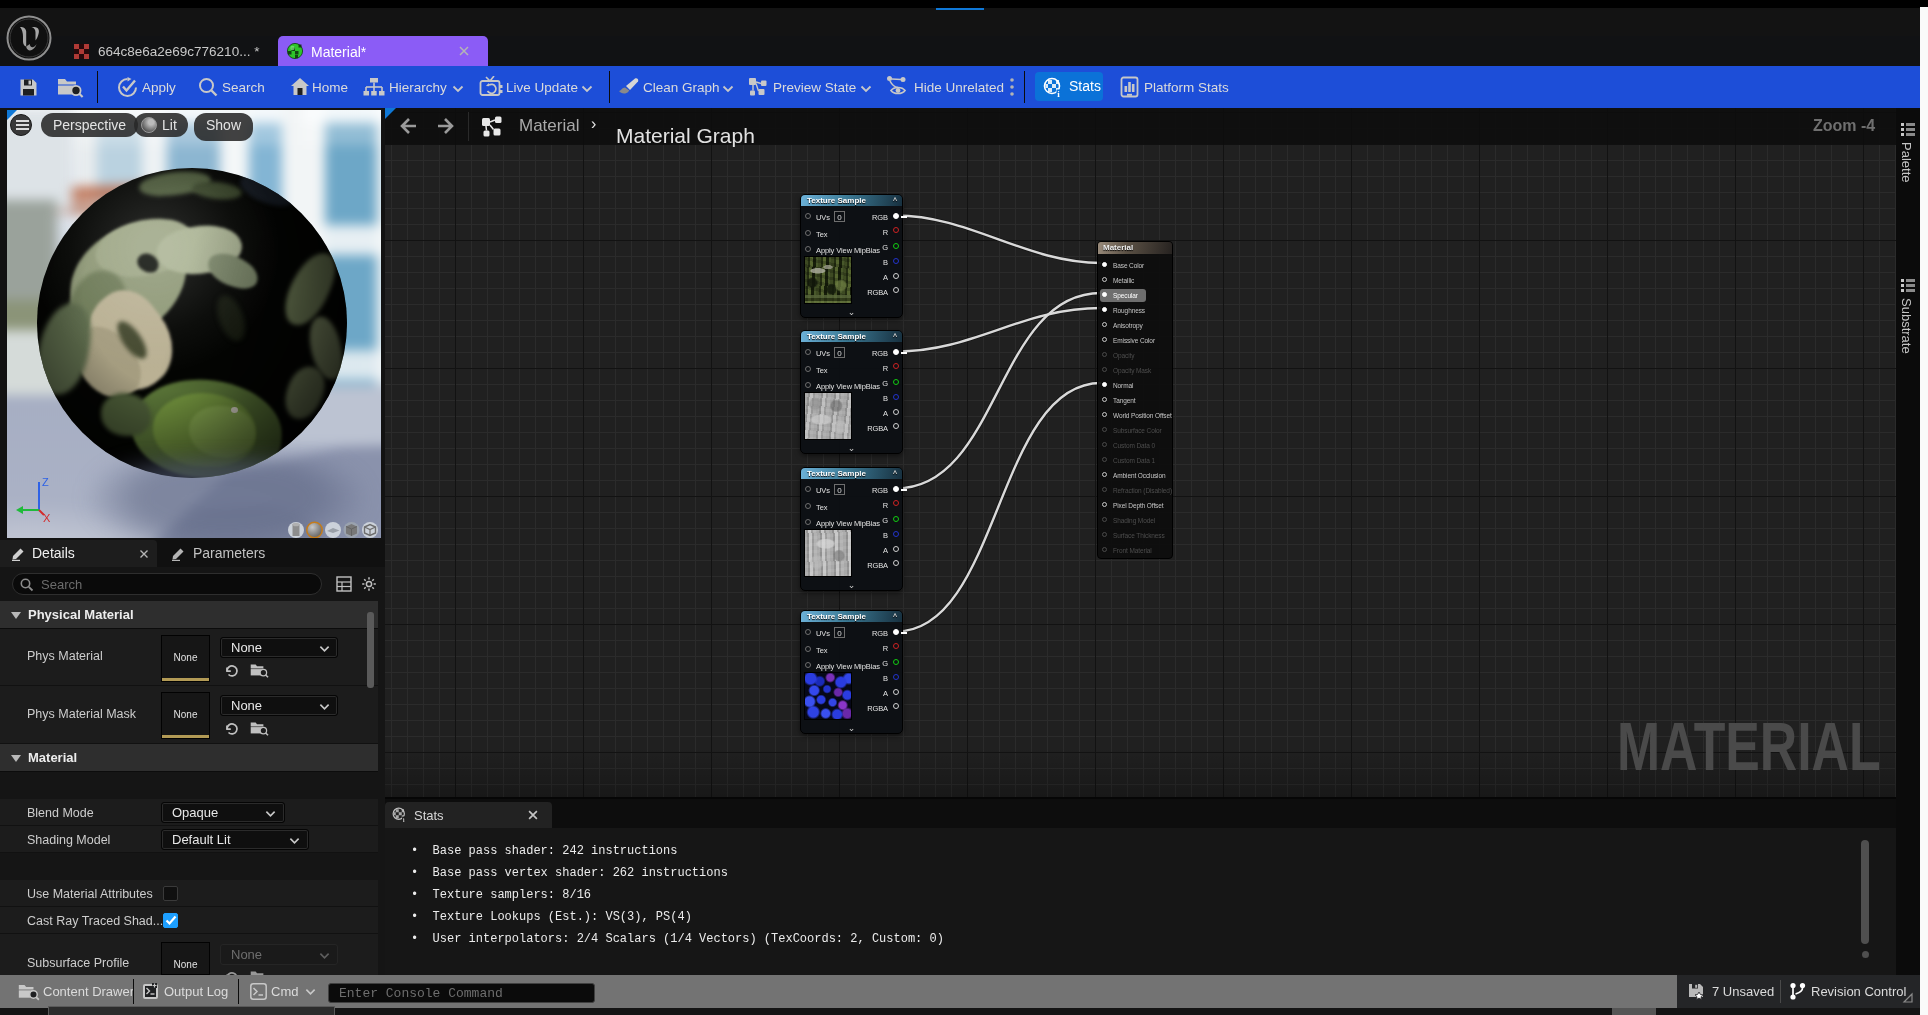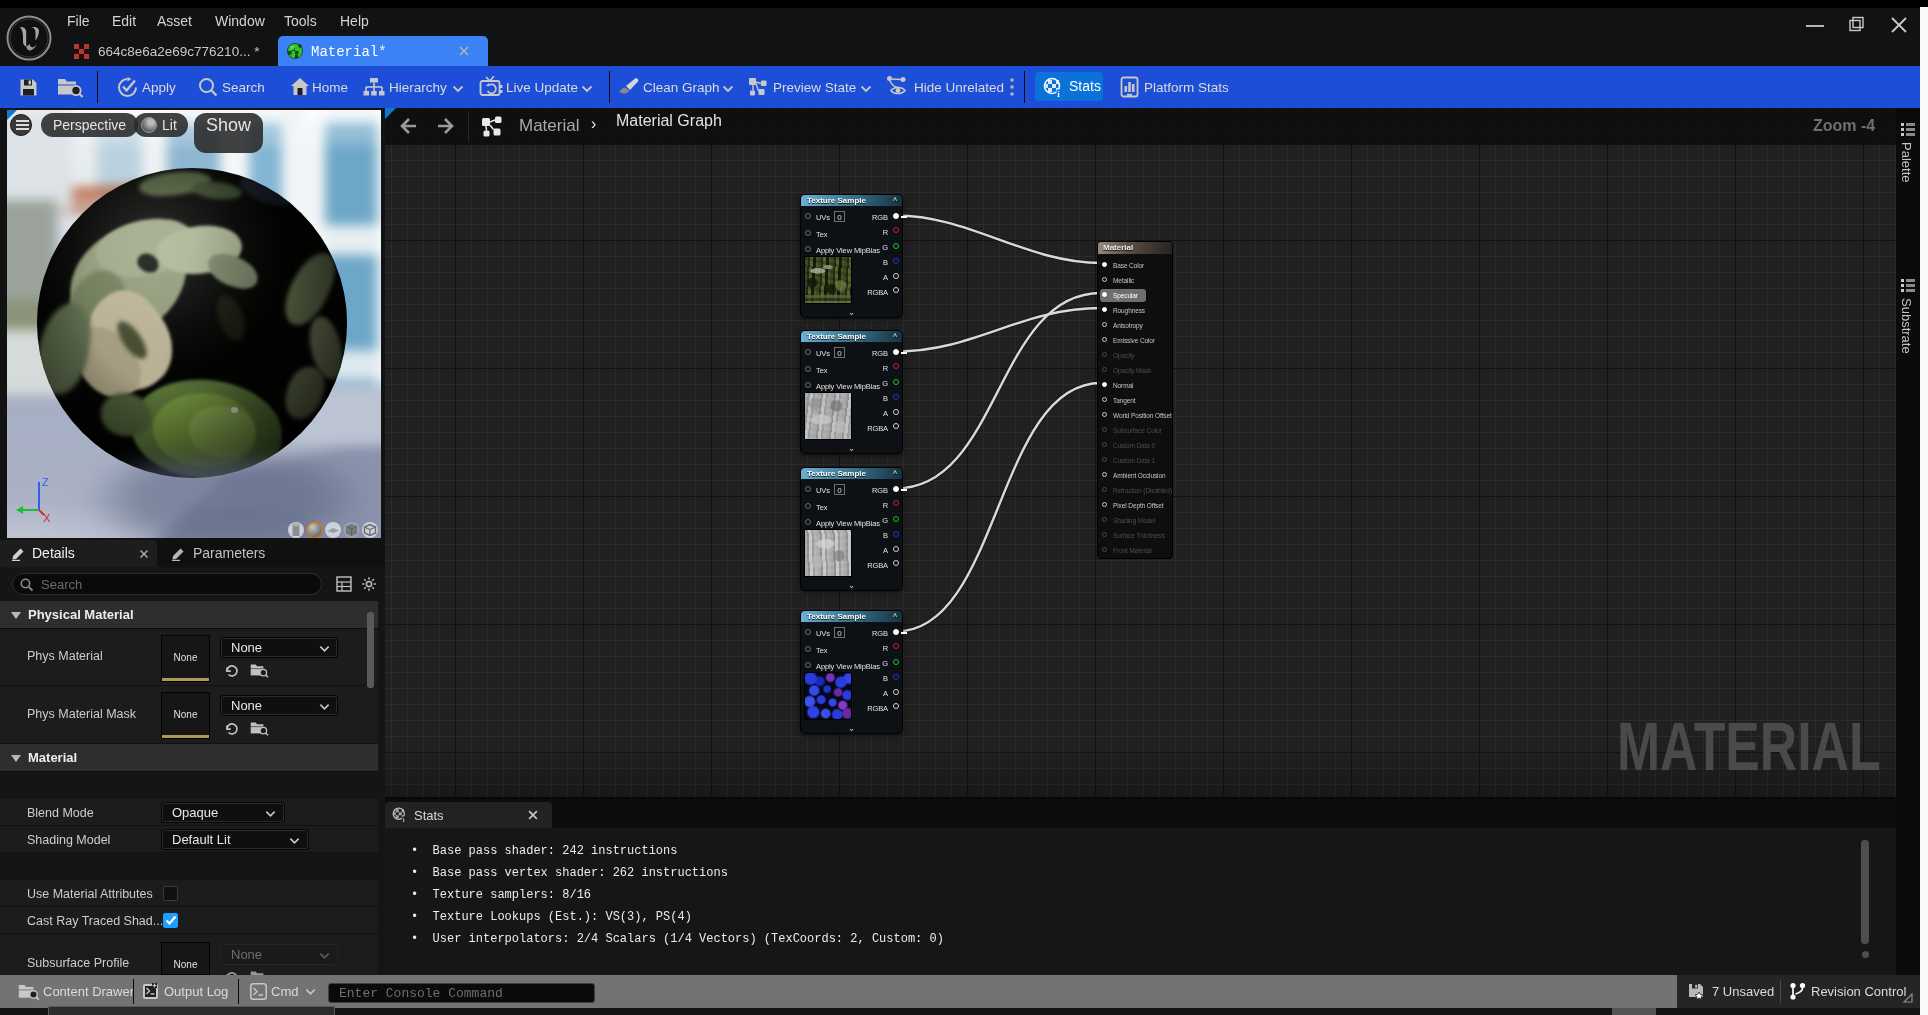--- a/index.html
+++ b/index.html
@@ -86,35 +86,20 @@
   .dcheck { position:absolute; left:163px; top:6px; width:15px; height:15px; background:#101010; border:1px solid #3a3a3a; border-radius:2px; }
 </style>
 </head>
 <body>
 <div id="page">
 <div id="win">
 
   <div class="abs" style="left:0;top:0;width:1928px;height:8px;background:#000;"></div>
   <div class="abs" style="left:936;left:936px;top:8px;width:48px;height:2px;background:#0f78d7;"></div>
 
-  <div id="menubar" class="abs" style="left:0;top:8px;width:1920px;height:28px;background:#111214;">
-    <div class="abs" style="left:67px;top:5px;color:#d4d4d4;font-size:14px;">File</div>
-    <div class="abs" style="left:112px;top:5px;color:#d4d4d4;font-size:14px;">Edit</div>
-    <div class="abs" style="left:157px;top:5px;color:#d4d4d4;font-size:14px;">Asset</div>
-    <div class="abs" style="left:215px;top:5px;color:#d4d4d4;font-size:14px;">Window</div>
-    <div class="abs" style="left:284px;top:5px;color:#d4d4d4;font-size:14px;">Tools</div>
-    <div class="abs" style="left:340px;top:5px;color:#d4d4d4;font-size:14px;">Help</div>
-
-    <svg class="abs" style="left:1800px;top:8px;" width="116" height="18" viewBox="0 0 116 18">
-      <line x1="6" y1="10" x2="24" y2="10" stroke="#c9c9c9" stroke-width="1.8"></line>
-      <rect x="50" y="4.5" width="10" height="10" fill="none" stroke="#c9c9c9" stroke-width="1.4"></rect>
-      <rect x="53" y="1.5" width="10" height="10" fill="none" stroke="#c9c9c9" stroke-width="1.4"></rect>
-      <path d="M92 2 L106 16 M106 2 L92 16" stroke="#c9c9c9" stroke-width="1.8"></path>
-    </svg>
-  </div>
 
   <svg class="abs" style="left:5px;top:14px;z-index:5;" width="48" height="48" viewBox="0 0 48 48">
     <circle cx="24" cy="24" r="21.5" fill="#101010" stroke="#8f8f8f" stroke-width="2"></circle>
     <circle cx="24" cy="24" r="19" fill="none" stroke="#3a3a3a" stroke-width="1"></circle>
     <path d="M15 13 C17.2 15.5 18 19 18 22.5 L18 27.5 C18 30.2 19.2 32 21.2 32.6 L21.2 17.5 C21.2 15.2 19.2 13.4 16.6 13 Z" fill="#a6a6a6"></path>
     <path d="M24.8 13 L24.8 30 C24.8 32.2 26.2 33.6 28 33.2 C29.3 32.9 30.3 31.7 31.6 30.2 C29.8 34.3 27.2 36.6 24.6 36.4 C22.6 36.2 21.3 34.6 21.2 32.6 L24.8 30 Z" fill="#989898"></path>
     <path d="M26.5 13 C29.2 13.8 30.5 15.8 30.5 18.5 L30.5 26.5 C31.9 24.8 33.2 22 33.8 18.8 C34.5 15.2 32.6 13.2 29.3 13 Z" fill="#a6a6a6"></path>
   </svg>
 
   <div id="tabbar" class="abs" style="left:0;top:36px;width:1920px;height:30px;background:#111214;">
@@ -122,21 +107,21 @@
     <svg class="abs" style="left:74px;top:8px;" width="15" height="15" viewBox="0 0 15 15">
       <rect x="0" y="0" width="15" height="15" fill="#27090b"></rect>
       <rect x="0" y="0" width="5" height="5" fill="#b03a36"></rect>
           <rect x="10" y="0" width="5" height="5" fill="#b03a36"></rect>
       <rect x="5" y="5" width="5" height="5" fill="#b03a36"></rect>
       <rect x="0" y="10" width="5" height="5" fill="#b03a36"></rect>
           <rect x="10" y="10" width="5" height="5" fill="#b03a36"></rect>
     </svg>
     <div class="abs" style="left:98px;top:8px;color:#c9c9c9;font-size:13.5px;text-align:center;">664c8e6a2e69c776210... *</div>
 
-    <div class="abs" style="left:278px;top:0;width:210px;height:30px;background:#3b82f6;border-radius:5px 5px 0 0;font-family:Liberation Mono, monospace;">
+    <div class="abs" style="left:278px;top:0;width:210px;height:30px;background:#8b5cf6;border-radius:5px 5px 0 0;">
       <svg class="abs" style="left:9px;top:7px;" width="16" height="16" viewBox="0 0 16 16">
         <circle cx="8" cy="8" r="7.6" fill="#2ec52a"></circle>
         <circle cx="8" cy="8" r="7.6" fill="none" stroke="#0a3d0a" stroke-width="0.8"></circle>
         <path d="M4.5 4.5 h3.5 v3.5 h-3.5 Z M8 8 h3.5 v3.5 h-3.5 Z M11.5 1.5 h3 v3 h-3 Z M1 8 h3.5 v3.5 h-3.5 Z M8 12 h3 v3 h-3 Z" fill="#0d2e0d" opacity="0.85"></path>
         <circle cx="5.5" cy="5" r="2.2" fill="#7fe87f" opacity="0.7"></circle>
       </svg>
       <div class="abs" style="left:33px;top:7.5px;color:#ffffff;font-size:14px;">Material*</div>
       <svg class="abs" style="left:180px;top:9px;" width="12" height="12" viewBox="0 0 12 12">
         <path d="M2 2 L10 10 M10 2 L2 10" stroke="#b5b5b5" stroke-width="1.5"></path>
       </svg>
@@ -339,21 +324,21 @@
       <div class="abs" style="left:80px;top:350px;width:280px;height:95px;background:radial-gradient(ellipse at 50% 40%,rgba(90,99,128,0.55) 0 45%,transparent 73%);filter:blur(9px);"></div>
 
       <div class="abs" style="left:0;top:0;width:0;height:0;border-top:10px solid #0f78d7;border-right:10px solid transparent;"></div>
       <div class="abs" style="left:3px;top:4px;width:22px;height:22px;border-radius:50%;background:rgba(42,42,42,0.92);border:1px solid #1a1a1a;">
         <div style="position:absolute;left:4.5px;top:5px;width:13px;height:2px;background:#dcdcdc;box-shadow:0 4px 0 #dcdcdc, 0 8px 0 #dcdcdc;"></div>
       </div>
       <div class="abs" style="left:34px;top:3px;height:24px;padding:0 12px;border-radius:12px;background:rgba(40,40,40,0.88);color:#e4e4e4;font-size:14px;line-height:24px;">Perspective</div>
       <div class="abs" style="left:127px;top:3px;height:24px;padding:0 11px 0 28px;border-radius:12px;background:rgba(40,40,40,0.88);color:#e4e4e4;font-size:14px;line-height:24px;">Lit
         <div class="abs" style="left:7px;top:4px;width:16px;height:16px;border-radius:50%;border:1.5px solid #9a9a9a;background:radial-gradient(circle at 65% 30%, #bbb 0 20%, #555 75%);"></div>
       </div>
-      <div class="abs" style="left:187px;top:3px;height:40px;padding:0 12px;border-radius:12px;background:rgba(40,40,40,0.88);color:#e4e4e4;font-size:18px;line-height:24px;">Show</div>
+      <div class="abs" style="left:187px;top:3px;height:28px;padding:0 12px;border-radius:12px;background:rgba(40,40,40,0.88);color:#e4e4e4;font-size:14px;line-height:24px;">Show</div>
 
       <svg class="abs" style="left:6px;top:362px;" width="45" height="50" viewBox="0 0 45 50">
         <line x1="26" y1="10" x2="26" y2="38" stroke="#2e62e6" stroke-width="2"></line>
         <text x="29" y="14" font-size="11" fill="#2e62e6" font-family="Liberation Sans">Z</text>
         <line x1="8" y1="38" x2="26" y2="38" stroke="#1fba3a" stroke-width="2"></line>
         <path d="M10 34 L3 38 L10 42 Z" fill="#1fba3a"></path>
         <line x1="26" y1="38" x2="31" y2="43" stroke="#d42b2b" stroke-width="2"></line>
         <text x="30" y="50" font-size="11" fill="#d42b2b" font-family="Liberation Sans">X</text>
       </svg>
 
@@ -764,21 +749,21 @@
       <div class="abs" style="left:83px;top:4px;width:1px;height:29px;background:#2a2a2a;"></div>
       <svg class="abs" style="left:95px;top:8px;" width="24" height="22" viewBox="0 0 24 22">
         <rect x="2" y="2" width="8" height="8" rx="1.5" fill="#e8e8e8"></rect>
         <rect x="15" y="0.5" width="6.5" height="6.5" rx="1.5" fill="#e8e8e8"></rect>
         <rect x="3.5" y="14.5" width="6" height="6" rx="1.5" fill="#e8e8e8"></rect>
         <rect x="13.5" y="12.5" width="7" height="7" rx="1.5" fill="#e8e8e8"></rect>
         <path d="M10 6 L15 4 M6 10 L6.5 14.5 M10 9 L13.5 13.5" stroke="#e8e8e8" stroke-width="1.5"></path>
       </svg>
       <div class="abs" style="left:134px;top:8px;font-size:17px;color:#a9a9a9;">Material</div>
       <div class="abs" style="left:206px;top:7px;font-size:16px;color:#e6e6e6;">›</div>
-      <div class="abs" style="left:231px;top:4px;font-size:16px;color:#e2e2e2;">Material Graph</div>
+      <div class="abs" style="left:231px;top:16px;font-size:21px;color:#e2e2e2;">Material Graph</div>
       <div class="abs" style="left:1428px;top:9px;font-size:16px;font-weight:bold;color:#6f6f6f;">Zoom -4</div>
     </div>
   </div>
 
   <div id="stats" class="abs" style="left:385px;top:797px;width:1511px;height:178px;background:#161616;border-top:2px solid #060606;">
     <div class="abs" style="left:0;top:0;width:1511px;height:29px;background:#0d0d0d;"></div>
     <div class="abs" style="left:0;top:3px;width:167px;height:26px;background:#222222;border-radius:4px 4px 0 0;">
       <svg class="abs" style="left:7px;top:5px;" width="15" height="15" viewBox="0 0 20 20">
         <circle cx="9" cy="9" r="7.5" fill="none" stroke="#c0c0c0" stroke-width="1.6"></circle>
         <path d="M5 3 h4 v4 h-4 Z M9 7 h4 v4 h-4 Z M13 3 h3 v4 h-3 Z M2.5 7 h2.5 v4 h-2.5 Z M5 11 h4 v4 h-4 Z M13 11 h3 v3 h-3 Z" fill="#c0c0c0" opacity="0.85"></path>

